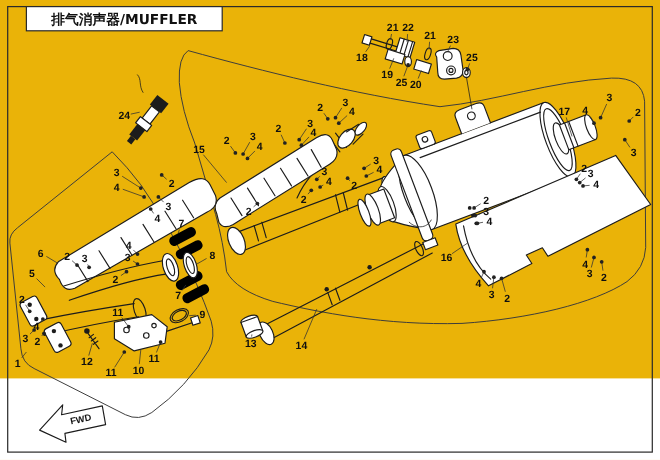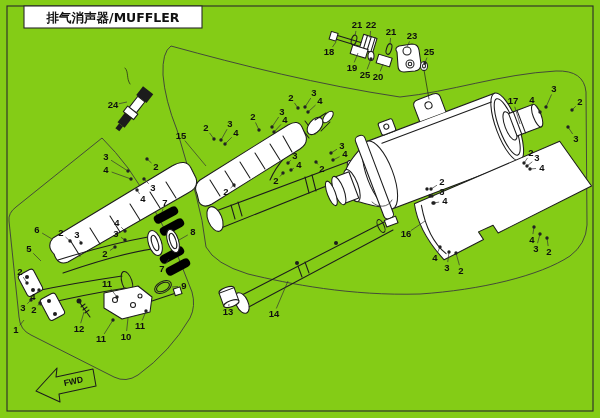--- a/index.html
+++ b/index.html
@@ -1,16 +1,16 @@
 <!DOCTYPE html>
 <html><head>
 <meta charset="utf-8">
 <style>
   html,body{margin:0;padding:0;width:600px;height:418px;overflow:hidden;background:#fff;}
-  .stage{position:relative;width:600px;height:418px;background:#84cc16;font-family:"Liberation Sans",sans-serif;}
+  .stage{position:relative;width:600px;height:344px;background:#eab308;font-family:"Liberation Sans",sans-serif;}
   svg{position:absolute;left:0;top:0;}
   .border-rect{fill:none;stroke:#2a2a2a;stroke-width:1.1;}
   .titlebox{fill:#ffffff;stroke:#2a2a2a;stroke-width:1.1;}
   .titletext{font:bold 12.5px "DejaVu Sans","Liberation Sans",sans-serif;fill:#111;text-anchor:middle;}
   .region{fill:none;stroke:#3c3c3c;stroke-width:0.9;}
   .art path,.art rect,.art ellipse,.art circle,.art line{stroke:#1c1c1c;fill:none;stroke-width:1.05;stroke-linecap:round;stroke-linejoin:round;}
   .art .fw{fill:#ffffff;}
   .art .fd{fill:#1c1c1c;stroke:none;}
   .art .thin{stroke-width:0.7;}
   .callout{font:bold 9.5px "Liberation Sans",sans-serif;fill:#0f0f0f;text-anchor:middle;}

